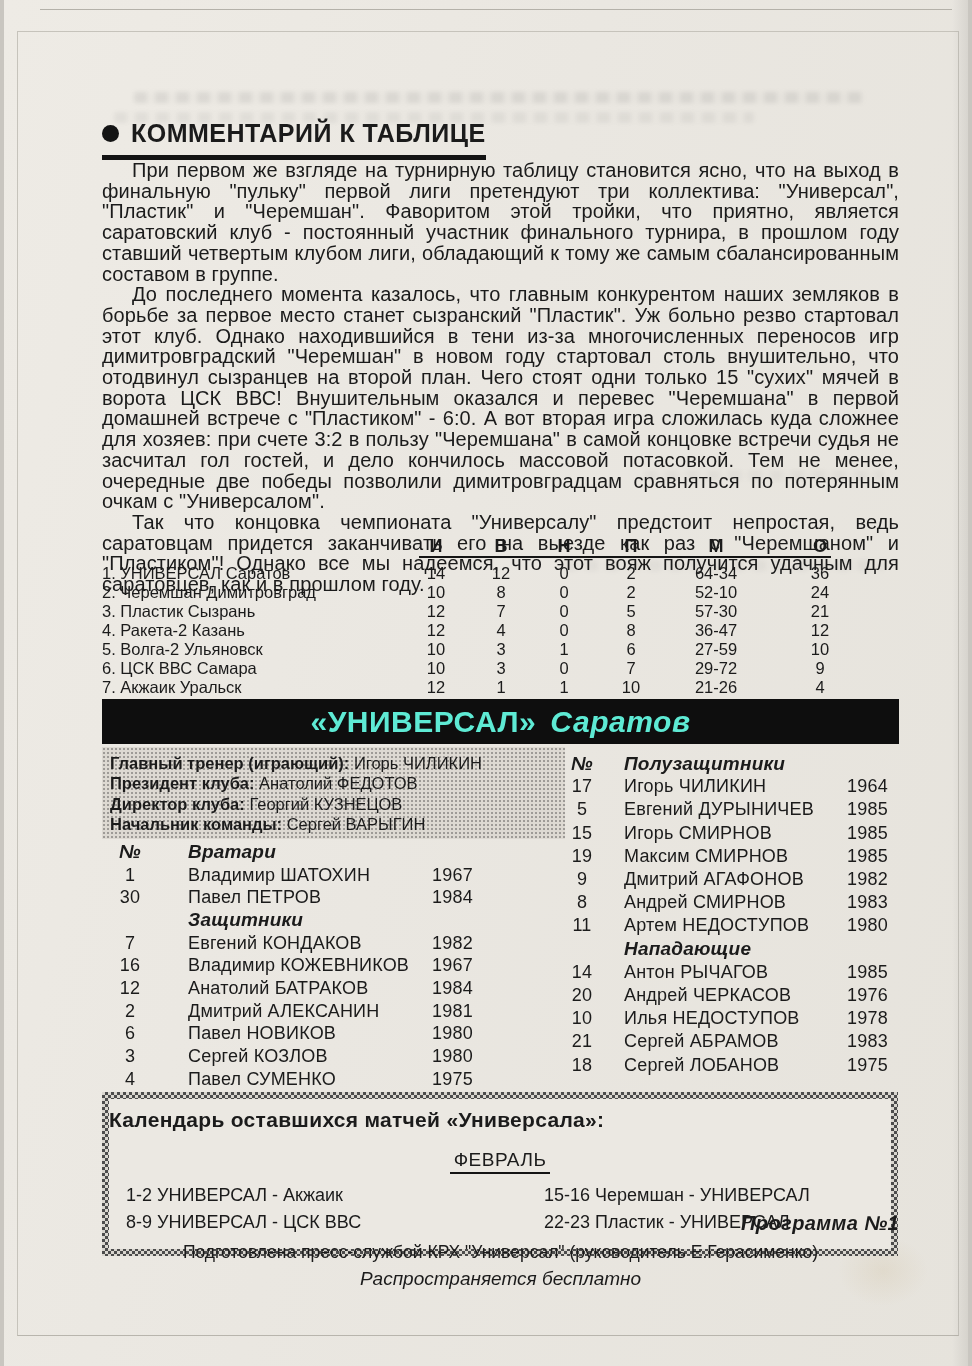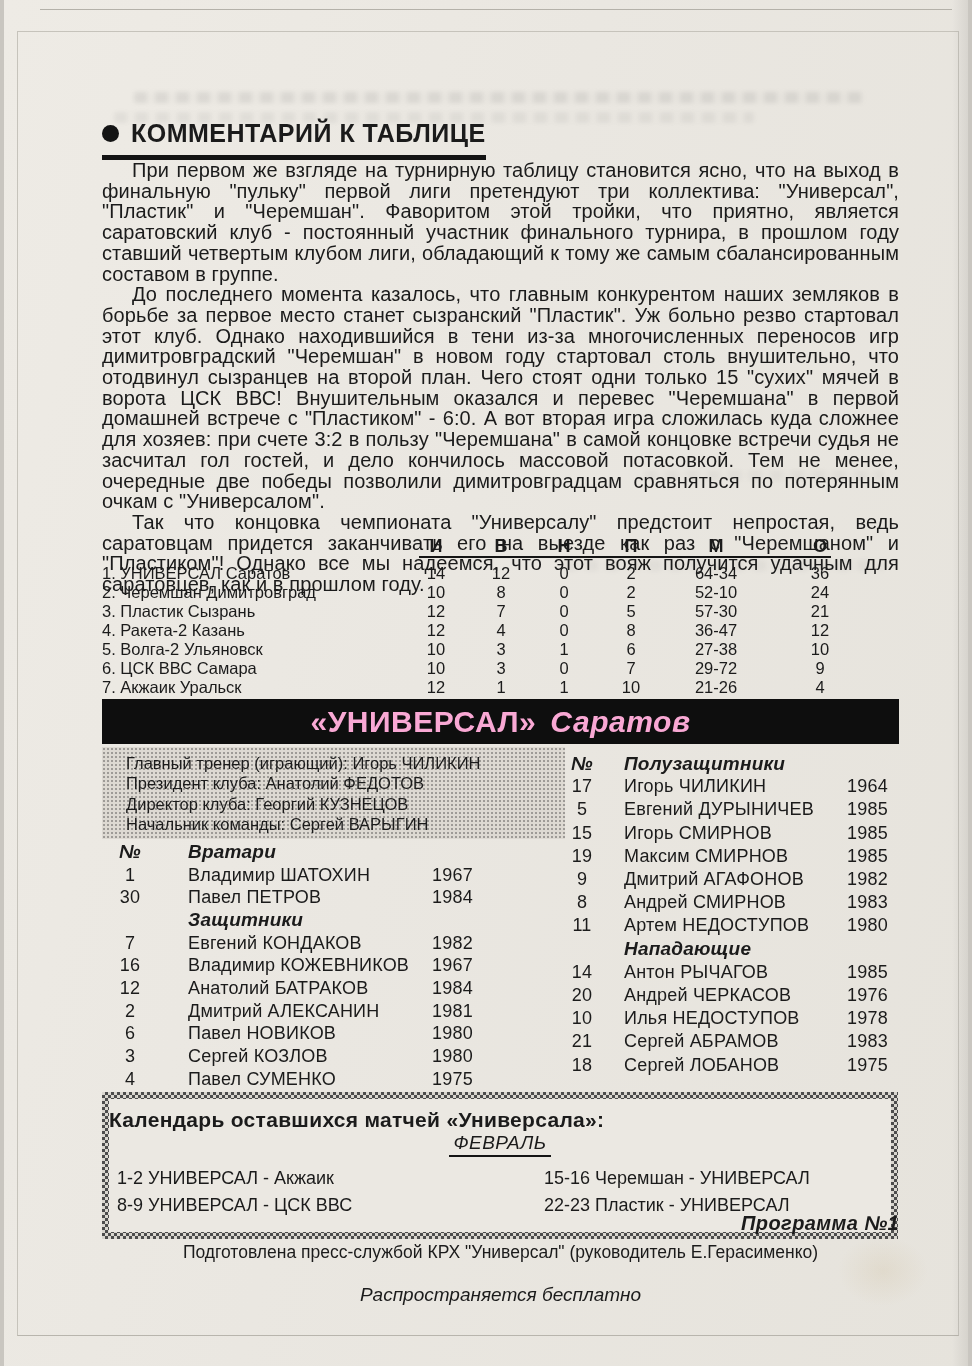--- a/index.html
+++ b/index.html
@@ -36,58 +36,58 @@
   
   .standings{position:absolute;left:98px;top:536px;width:795px;}
   .st-row{display:grid;grid-template-columns:300px 68px 62px 64px 70px 100px 108px;height:19px;align-items:center;font-size:16.5px;}
   .st-row .c{text-align:center;}
   .st-head{height:20px;font-weight:bold;font-size:18px;}
   .st-underline{position:absolute;left:317px;top:20px;width:412px;height:2px;background:#141414;}
   .st-body{margin-top:8px;}
 
   
   .banner{position:absolute;left:98px;top:699px;width:797px;height:45px;background:#0e0e0e;
-    color:#f9a8d4;display:flex;align-items:center;justify-content:center;gap:14px;
+    color:#5eead4;display:flex;align-items:center;justify-content:center;gap:14px;
     font-size:30px;font-weight:bold;letter-spacing:.5px;}
   .banner .sub{font-style:italic;}
 
   
   .staff{position:absolute;left:98px;top:747px;width:463px;height:92px;box-sizing:border-box;
     padding:6px 8px;background-color:#ddd9d2;
     background-image:radial-gradient(rgba(55,55,55,0.38) 0.8px,transparent 0.95px);
     background-size:4px 4px;font-size:16.5px;line-height:20.3px;white-space:nowrap;}
-  .staff .lbl{font-weight:normal;margin-left:16px;}
+  .staff .lbl{font-weight:bold;}
 
   
   .roster-left{position:absolute;left:98px;top:841px;width:380px;}
   .roster-right{position:absolute;left:558px;top:752px;width:337px;}
   .r-row{display:grid;align-items:center;font-size:18px;letter-spacing:.2px;}
   .roster-left .r-row{grid-template-columns:56px 1fr 50px;height:22.7px;}
   .roster-right .r-row{grid-template-columns:40px 1fr 52px;height:23.2px;}
   .r-num{text-align:center;}
   .r-name{padding-left:30px;}
   .roster-right .r-name{padding-left:22px;}
   .r-head .r-num,.r-head .r-name,.r-sect .r-name{font-weight:bold;font-style:italic;font-size:19px;}
 
   
   .calendar{position:absolute;left:98px;top:1092px;width:796px;box-sizing:border-box;padding:7px;
     background:repeating-conic-gradient(#4c4c4c 0% 25%,#d9d6cf 25% 50%) 0 0/6px 6px;}
   .calendar-inner{background:#ebe8e2;padding:9px 0 13px;}
   .cal-title{text-align:left;font-weight:bold;font-size:21px;letter-spacing:.3px;}
-  .cal-month-row{text-align:center;margin-top:0;font-style:italic;}
+  .cal-month-row{text-align:center;margin-top:17px;}
   .cal-month{display:inline-block;font-size:19px;letter-spacing:.5px;border-bottom:2px solid #141414;padding:0 4px 1px;}
   .fx-grid{display:grid;grid-template-columns:1fr 1fr;margin-top:8px;font-size:18px;line-height:27px;}
-  .fx-left{padding-left:8px;}
+  .fx-left{padding-left:17px;}
   .fx-right{padding-left:44px;}
 
   
   .footer{position:absolute;left:98px;top:1212px;width:797px;text-align:center;}
   .f-program{font-weight:bold;font-style:italic;font-size:20px;letter-spacing:.4px;text-align:right;}
   .f-prepared{font-size:17.5px;margin-top:7px;}
-  .f-free{font-style:italic;font-size:19px;margin-top:21px;}
+  .f-free{font-style:italic;font-size:19px;margin-top:5px;}
 </style>
 </head>
 <body>
 
 <div class="scan">
 
   <div class="frame-outer-top"></div>
   <div class="frame-page"></div>
   <div class="edge-right"></div>
   <div class="stain"></div>
@@ -154,21 +154,21 @@
         <span class="c">8</span>
         <span class="c">36-47</span>
         <span class="c">12</span>
       </div>
       <div class="st-row">
         <span>5. Волга-2 Ульяновск</span>
         <span class="c">10</span>
         <span class="c">3</span>
         <span class="c">1</span>
         <span class="c">6</span>
-        <span class="c">27-38</span>
+        <span class="c">27-59</span>
         <span class="c">10</span>
       </div>
       <div class="st-row">
         <span>6. ЦСК ВВС Самара</span>
         <span class="c">10</span>
         <span class="c">3</span>
         <span class="c">0</span>
         <span class="c">7</span>
         <span class="c">29-72</span>
         <span class="c">9</span>

